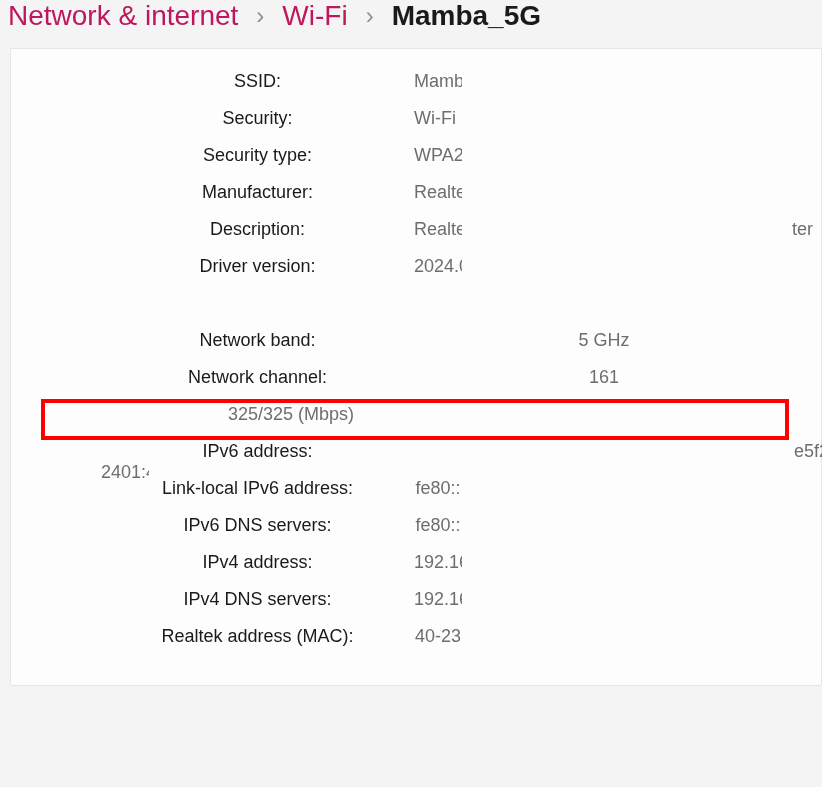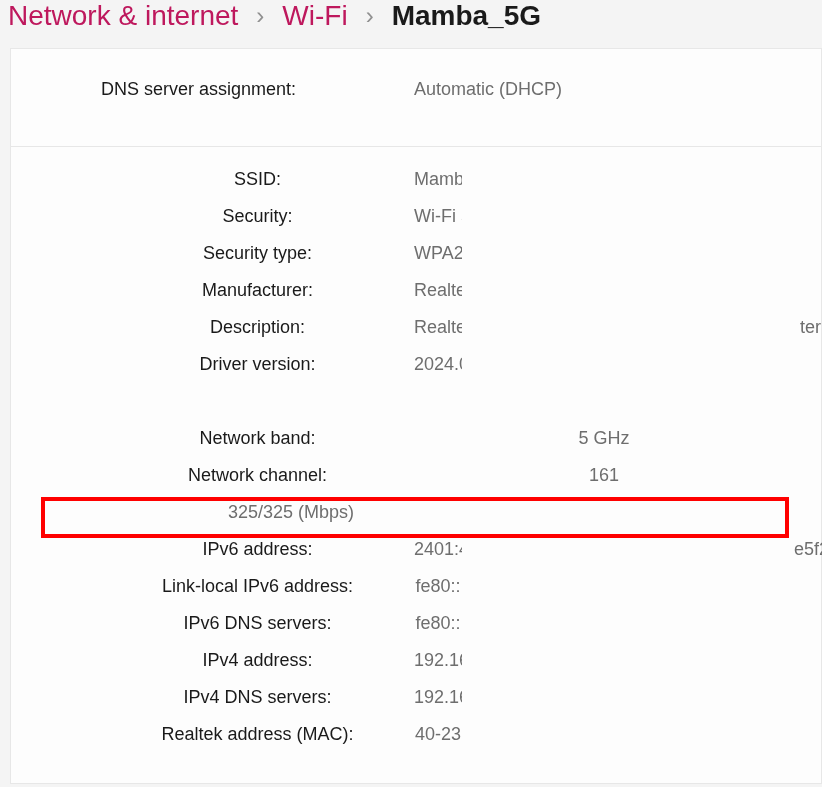--- a/index.html
+++ b/index.html
@@ -55,21 +55,21 @@
       width: 48px;
       flex: none;
       color: #6e6e6e;
       font-size: 18px;
       overflow: hidden;
       white-space: nowrap;
     }
     
     .value-extra-right {
       position: absolute;
-      right: 0;
+      right: 8px;
       color: #6e6e6e;
       font-size: 18px;
       white-space: nowrap;
     }
     .section-top .row .label { width: 313px; }
     .section-top .row .value { width: 250px; overflow: visible; }
 
     .row-full .value { width: 380px; overflow: visible; }
 
     .highlight-box {
@@ -87,26 +87,20 @@
 <div class="breadcrumb">
   <span class="crumb-link">Network &amp; internet</span>
   <span class="chevron">›</span>
   <span class="crumb-link">Wi-Fi</span>
   <span class="chevron">›</span>
   <span class="crumb-current">Mamba_5G</span>
 </div>
 
 <div class="panel">
 
-  <div class="section-top">
-    <div class="row">
-      <div class="label">DNS server assignment:</div>
-      <div class="value">Automatic (DHCP)</div>
-    </div>
-  </div>
 
   <div class="section-body">
 
     <div class="row">
       <div class="label">SSID:</div>
       <div class="value">Mamba</div>
     </div>
     <div class="row">
       <div class="label">Security:</div>
       <div class="value">Wi-Fi 5</div>
@@ -135,21 +129,21 @@
       <div class="label">Network band:</div>
       <div class="value">5 GHz</div>
     </div>
     <div class="row row-full">
       <div class="label">Network channel:</div>
       <div class="value">161</div>
     </div>
     <div class="row row-full">
       <div class="value">325/325 (Mbps)</div>
     </div>
-    <div class="row" style="position:relative;">
+    <div class="row" style="position:relative;flex-direction:column;">
       <div class="label">IPv6 address:</div>
       <div class="value">2401:4</div>
       <div class="value-extra-right" style="right:-8px;">e5f2</div>
     </div>
     <div class="row">
       <div class="label">Link-local IPv6 address:</div>
       <div class="value">fe80::</div>
     </div>
     <div class="row">
       <div class="label">IPv6 DNS servers:</div>

